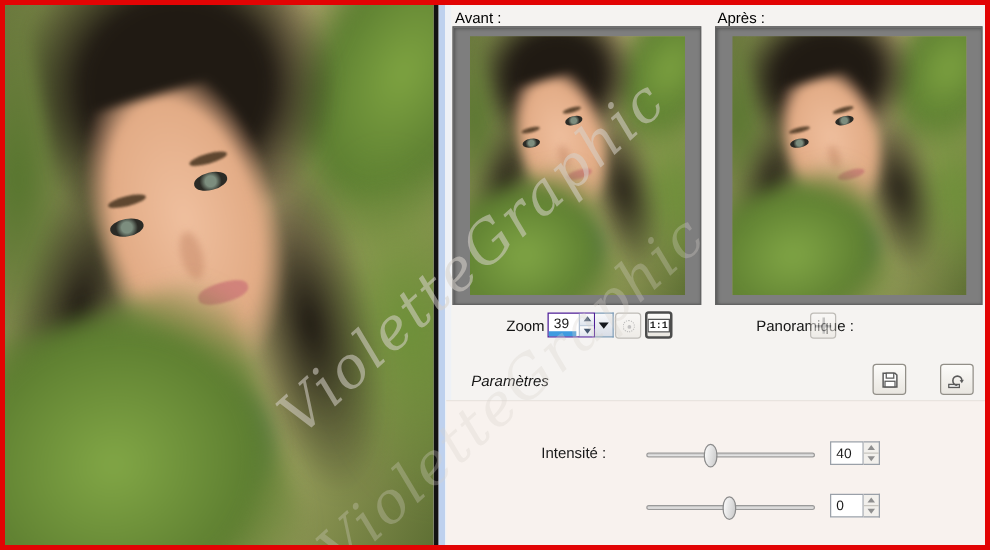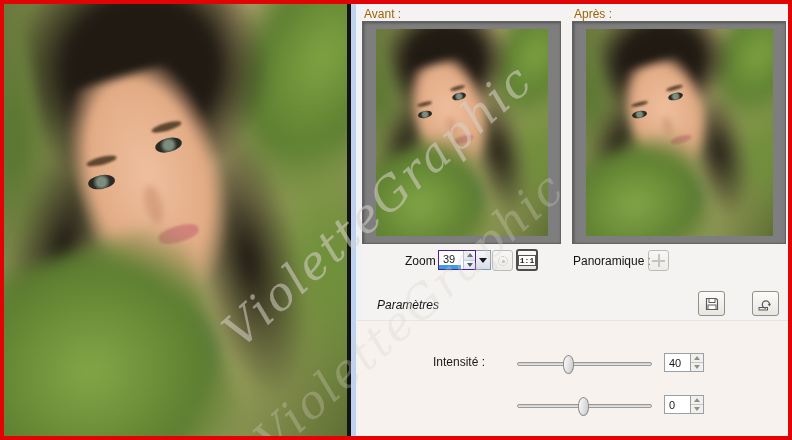--- a/index.html
+++ b/index.html
@@ -32,21 +32,21 @@
   .po-eye-r{left:44%;top:31%;width:8%;height:3.2%;border-radius:50%;transform:rotate(-14deg);
     background:radial-gradient(circle at 50% 50%,#7c8d7e 0 28%,#2b2b26 58%);}
   .po-nose{left:41%;top:42%;width:5%;height:9%;background:rgba(198,136,104,.5);border-radius:50%;filter:blur(3px);transform:rotate(-15deg);}
   .po-lips{left:45%;top:51.5%;width:12%;height:3.6%;background:#d2837b;border-radius:45%;transform:rotate(-16deg);filter:blur(1px);}
   .po-garment{left:30%;top:68%;width:34%;height:26%;background:radial-gradient(ellipse,#44665a 0 40%,rgba(68,102,90,0) 72%);filter:blur(6px);}
   
   .dialog{position:absolute;left:347px;top:0;width:437px;height:432px;background:#f5f3f1;}
   .left-strip{position:absolute;left:0;top:0;width:5px;height:432px;background:#bed1ee;}
   .left-strip2{position:absolute;left:5px;top:0;width:5px;height:432px;background:#eef1f6;}
   .band-lower{position:absolute;left:6px;top:316px;right:0;bottom:0;background:#f8f2ee;border-top:1px solid #e9e4df;}
-  .pane-label{position:absolute;font-size:12px;color:#a16207;}
+  .pane-label{position:absolute;font-size:12px;color:#000000;}
   .preview-pane{position:absolute;top:17px;height:223px;background:#7e7e7e;border:1px solid #636363;
     box-shadow:inset 1px 1px 3px rgba(0,0,0,.35);}
   .preview-pane .portrait{inset:7px 12px 7px 13px;}
   
   .ctl-label{position:absolute;font-size:12px;color:#141414;white-space:nowrap;}
   
   .spinbox{position:absolute;width:38px;height:20px;border:1px solid #4c1d95;background:#fff;display:flex;}
   .spin-num{flex:1;position:relative;font-size:11px;padding:2px 0 0 4px;}
   .spin-progress{position:absolute;left:0;bottom:0;height:4px;width:62%;background:#3f9be0;}
   .spin-col{width:12px;border-left:1px solid #b5c3d4;display:flex;flex-direction:column;}
@@ -187,21 +187,21 @@
     </div>
     <div class="drop-btn" style="left:125px;top:246px;">
       <div class="tri-down dark"></div>
     </div>
     <div class="tool-btn disabled" style="left:141px;top:246px;">
       <div class="dotted-circle"></div>
     </div>
     <div class="tool-btn dark-frame" style="left:165px;top:245px;">
       <span class="one2one">1:1</span>
     </div>
-    <span class="ctl-label" style="left:222px;top:250px;">Panoramique :</span>
+    <span class="ctl-label" style="left:254px;top:250px;">Panoramique :</span>
     <div class="tool-btn disabled" style="left:297px;top:246px;">
       <div class="move-cross"></div>
     </div>
 
     <span class="ctl-label" style="left:26px;top:294px;font-style:italic;">Paramètres</span>
     <div class="icon-btn" style="left:347px;top:287px;">
       <svg width="16" height="16" viewBox="0 0 16 16">
         <path d="M2.5 2.5 h9.5 l1.5 1.5 v9.5 h-11 z" fill="#fdfdfd" stroke="#5a5a5a" stroke-width="1.2"></path>
         <rect x="5" y="2.5" width="6" height="4" fill="#fff" stroke="#5a5a5a" stroke-width="1"></rect>
         <rect x="4" y="9" width="8" height="4.5" fill="#fff" stroke="#5a5a5a" stroke-width="1"></rect>

